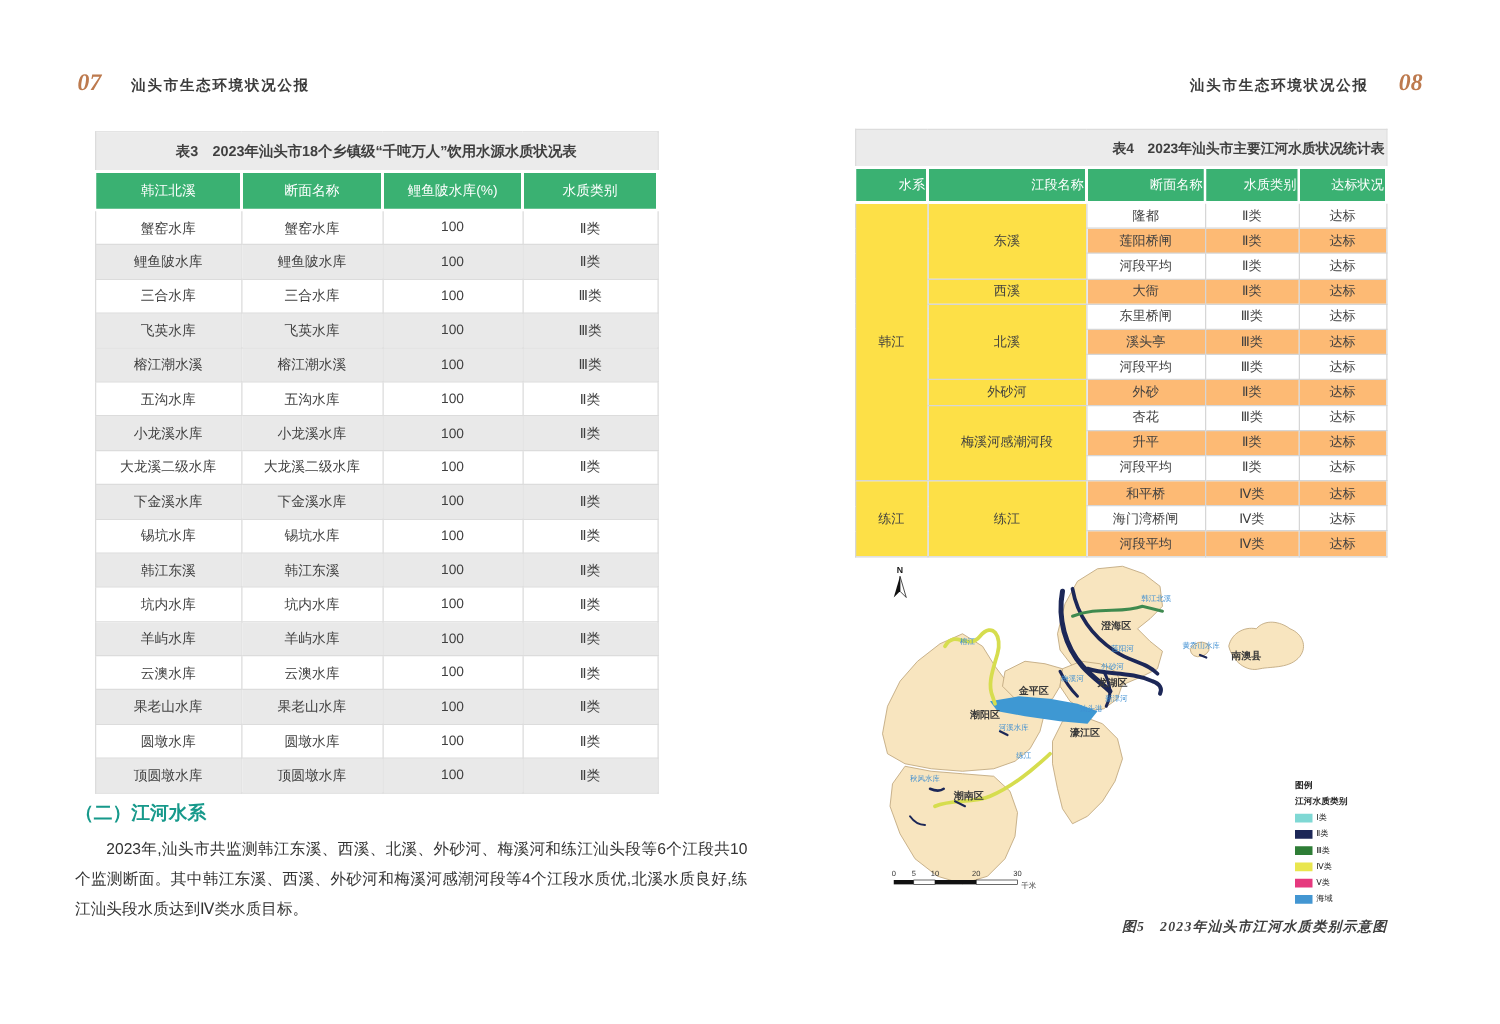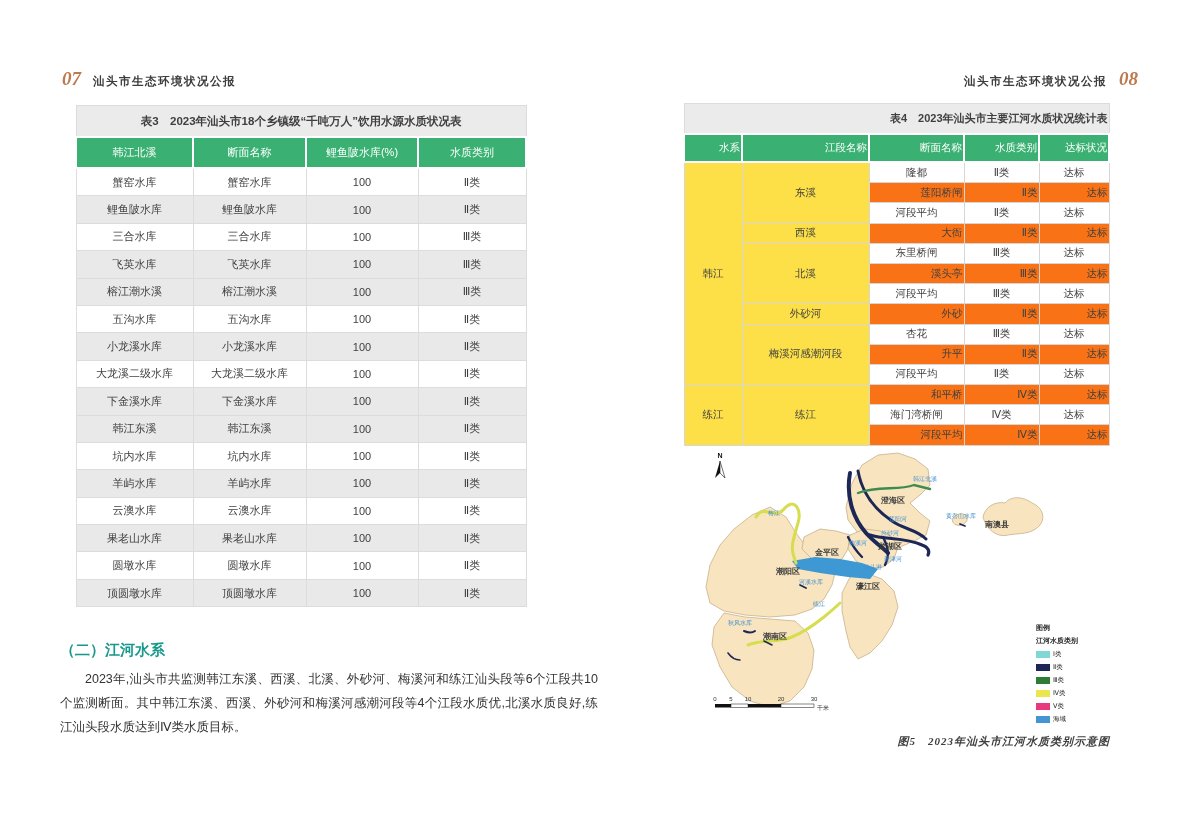--- a/index.html
+++ b/index.html
@@ -1,20 +1,20 @@
 <!DOCTYPE html>
 <html><head>
 <meta charset="utf-8">
 <style>
   html,body{margin:0;padding:0;background:#fff;}
   .canvas{position:relative;width:1200px;height:819px;background:#ffffff;overflow:hidden;
           font-family:"Liberation Sans","DejaVu Sans",sans-serif;color:#3f3f3f;}
 
   
-  .page-header{position:absolute;top:68px;display:flex;align-items:baseline;gap:12px;
+  .page-header{position:absolute;top:56px;display:flex;align-items:baseline;gap:24px;
                font-size:11.5px;font-weight:bold;color:#3c3c3c;letter-spacing:1.5px;}
   #hdr-left{left:62px;}
   #hdr-right{right:62px;}
   .pagenum{font-family:"Liberation Serif","DejaVu Serif",serif;font-style:italic;font-weight:bold;
            font-size:19px;color:#bd7a4e;letter-spacing:0;}
 
   
   table{border-collapse:collapse;table-layout:fixed;}
   td,th{overflow:hidden;white-space:nowrap;}
 
@@ -25,21 +25,21 @@
              border:2px solid #fff;}
   #table3 tbody td{height:24.4px;text-align:center;border:1px solid #dcdcdc;background:#fff;}
   #table3 tbody tr.alt td{background:#e9e9e9;}
 
   #table4{position:absolute;left:683px;top:103px;width:425px;font-size:10.5px;}
   #table4 .title-cell{background:#ebebeb;height:27px;font-weight:bold;font-size:11px;
                       text-align:right;border:1px solid #dcdcdc;}
   #table4 th{background:#3ab172;color:#fff;height:24px;font-weight:normal;font-size:10.5px;
              border:2px solid #fff;text-align:right;}
   #table4 tbody td{height:17.2px;text-align:center;border:1px solid #d6d6d6;background:#fff;}
-  #table4 tbody td.alt{background:#f97316;text-align:right;}
+  #table4 tbody td.alt{background:#fdba74;}
   #table4 tbody td.span-cell{background:#fde047;}
 
   
   #section-heading{position:absolute;left:60px;top:641px;font-size:15px;font-weight:bold;color:#17998b;}
   #body-paragraph{position:absolute;left:60px;top:667px;width:538px;font-size:12.5px;line-height:1.92;
                   color:#333;text-align:justify;text-indent:2em;}
 
   
   #map{position:absolute;left:700px;top:445px;width:410px;height:310px;}
   #map svg{position:absolute;left:0;top:0;}
@@ -138,20 +138,26 @@
         </tr>
         <tr>
           <td>大龙溪二级水库</td>
           <td>大龙溪二级水库</td>
           <td>100</td>
           <td>Ⅱ类</td>
         </tr>
         <tr class="alt">
           <td>下金溪水库</td>
           <td>下金溪水库</td>
+          <td>100</td>
+          <td>Ⅱ类</td>
+        </tr>
+        <tr>
+          <td>锡坑水库</td>
+          <td>锡坑水库</td>
           <td>100</td>
           <td>Ⅱ类</td>
         </tr>
         <tr class="alt">
           <td>韩江东溪</td>
           <td>韩江东溪</td>
           <td>100</td>
           <td>Ⅱ类</td>
         </tr>
         <tr>

